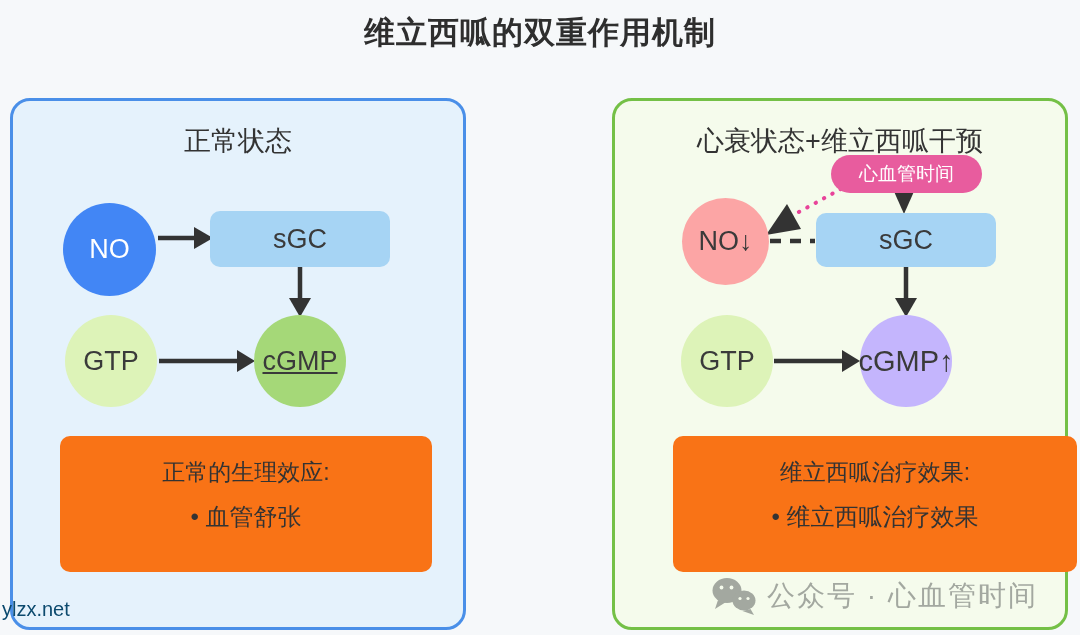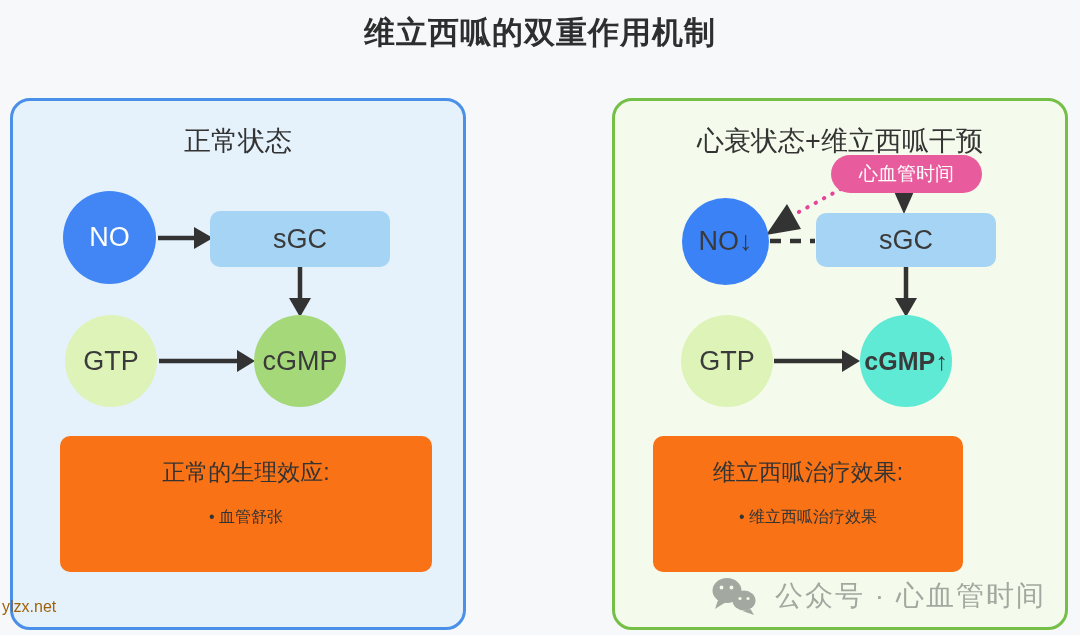--- a/index.html
+++ b/index.html
@@ -54,89 +54,89 @@
   .node {
     position: absolute;
     display: flex;
     align-items: center;
     justify-content: center;
     font-size: 27px;
     color: #3a3a3a;
   }
   .circle { border-radius: 50%; }
   .node-no-left {
-    left: 50px; top: 90px; width: 93px; height: 93px;
+    left: 50px; top: 102px; width: 93px; height: 93px;
     background: #4286f5; color: #ffffff;
   }
   .node-sgc-left {
     left: 197px; top: 110px; width: 180px; height: 56px;
     background: #a6d4f4; border-radius: 10px;
   }
   .node-gtp-left {
     left: 52px; top: 214px; width: 92px; height: 92px;
     background: #ddf3b8;
   }
   .node-cgmp-left {
     left: 241px; top: 214px; width: 92px; height: 92px;
     background: #a5d878;
+    text-decoration: underline;
   }
   .drug-pill {
     position: absolute;
     left: 216px; top: 54px; width: 151px; height: 38px;
     background: #e85c9e;
     border-radius: 19px;
     display: flex; align-items: center; justify-content: center;
     color: #ffffff; font-size: 19px;
   }
   .node-no-right {
     left: 67px; top: 97px; width: 87px; height: 87px;
-    background: #3b82f6;
+    background: #fca5a5;
   }
   .node-sgc-right {
     left: 201px; top: 112px; width: 180px; height: 54px;
     background: #a6d4f4; border-radius: 10px;
   }
   .node-gtp-right {
     left: 66px; top: 214px; width: 92px; height: 92px;
     background: #ddf3b8;
   }
   .node-cgmp-right {
     left: 245px; top: 214px; width: 92px; height: 92px;
-    background: #5eead4;
-    font-size: 25px;
-    font-weight: bold;
+    background: #c4b5fd;
+    font-size: 29px;
   }
   .effects-box {
     position: absolute;
     top: 335px; height: 136px;
     background: #f97316;
     border-radius: 10px;
     text-align: center;
     padding-top: 21px;
   }
   .effects-left  { left: 47px; width: 372px; }
-  .effects-right { left: 38px; width: 310px; }
+  .effects-right { left: 58px; width: 404px; }
   .effects-title { font-size: 23px; color: #333; margin-bottom: 13px; }
-  .effects-item  { font-size: 16px; color: #333; line-height: 31px; }
+  .effects-item  { font-size: 24px; color: #333; line-height: 31px; }
   .watermark {
     position: absolute;
     left: 96px; top: 476px;
     display: flex;
     align-items: center;
-    gap: 18px;
+    gap: 10px;
     color: #a3a8a0;
     font-size: 28px;
     letter-spacing: 2px;
     white-space: nowrap;
   }
   .site-link {
     position: absolute;
     left: 2px; top: 598px;
-    font-size: 16px;
-    color: #a16207;
+    font-size: 20px;
+    color: #0c4a6e;
     text-decoration: none;
     z-index: 5;
   }
   svg line, svg polygon { shape-rendering: geometricPrecision; }
 </style>
 </head>
 <body>
 
 <h1 class="page-title">维立西呱的双重作用机制</h1>
 

